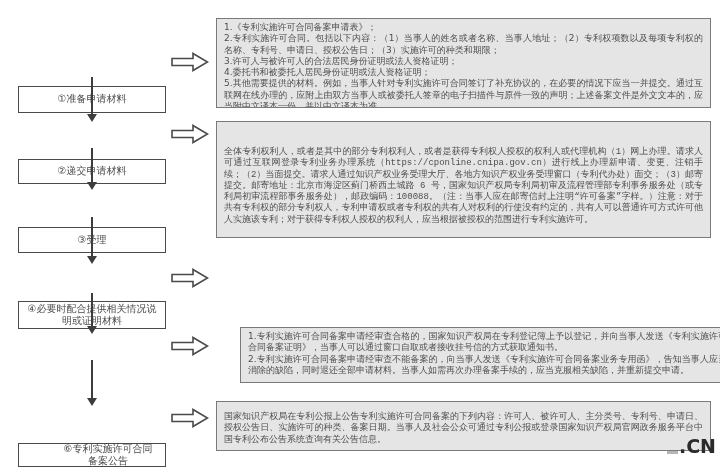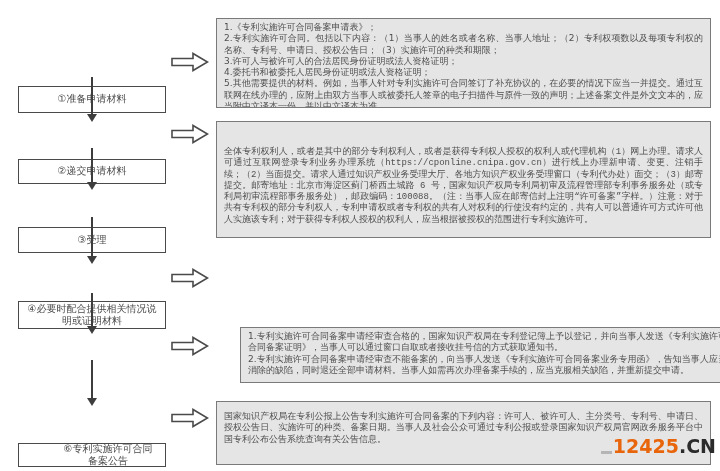--- a/index.html
+++ b/index.html
@@ -74,21 +74,21 @@
     color: #4f4f4f;
     padding: 3px 7px;
     text-align: justify;
     white-space: pre-wrap;
     overflow: hidden;
   }
   .detail-1 { top: 18px;  height: 90px;  }
   .detail-2 { top: 121px; height: 117px; padding-top: 25px; font-family: Liberation Mono, monospace; }
   .detail-3 { top: 258px; height: 38px;  padding-top: 7px;  }
   .detail-4 { top: 327px; height: 56px; margin-left: 24px;  }
-  .detail-5 { top: 401px; height: 64px;  padding-top: 9px;  }
+  .detail-5 { top: 401px; height: 50px;  padding-top: 9px;  }
 
   
   .watermark {
     position: absolute;
     right: 4px; top: 435px;
     font-size: 19px; font-weight: bold;
     letter-spacing: 0;
     white-space: nowrap;
     display: flex; align-items: baseline;
   }
@@ -176,17 +176,16 @@
 3.许可人与被许可人的合法居民身份证明或法人资格证明；
 4.委托书和被委托人居民身份证明或法人资格证明；
 5.其他需要提供的材料。例如，当事人针对专利实施许可合同签订了补充协议的，在必要的情况下应当一并提交。通过互联网在线办理的，应附上由双方当事人或被委托人签章的电子扫描件与原件一致的声明；上述备案文件是外文文本的，应当附中文译本一份，并以中文译本为准。</div>
   <div class="detail detail-2">全体专利权利人，或者是其中的部分专利权利人，或者是获得专利权人授权的权利人或代理机构（1）网上办理。请求人可通过互联网登录专利业务办理系统（https://cponline.cnipa.gov.cn）进行线上办理新申请、变更、注销手续；（2）当面提交。请求人通过知识产权业务受理大厅、各地方知识产权业务受理窗口（专利代办处）面交；（3）邮寄提交。邮寄地址：北京市海淀区蓟门桥西土城路 6 号，国家知识产权局专利局初审及流程管理部专利事务服务处（或专利局初审流程部事务服务处），邮政编码：100088。（注：当事人应在邮寄信封上注明“许可备案”字样。）注意：对于共有专利权的部分专利权人，专利申请权或者专利权的共有人对权利的行使没有约定的，共有人可以普通许可方式许可他人实施该专利；对于获得专利权人授权的权利人，应当根据被授权的范围进行专利实施许可。</div>
   <div class="detail detail-4">1.专利实施许可合同备案申请经审查合格的，国家知识产权局在专利登记簿上予以登记，并向当事人发送《专利实施许可合同备案证明》，当事人可以通过窗口自取或者接收挂号信的方式获取通知书。
 2.专利实施许可合同备案申请经审查不能备案的，向当事人发送《专利实施许可合同备案业务专用函》，告知当事人应当消除的缺陷，同时退还全部申请材料。当事人如需再次办理备案手续的，应当克服相关缺陷，并重新提交申请。</div>
   <div class="detail detail-5">国家知识产权局在专利公报上公告专利实施许可合同备案的下列内容：许可人、被许可人、主分类号、专利号、申请日、授权公告日、实施许可的种类、备案日期。当事人及社会公众可通过专利公报或登录国家知识产权局官网政务服务平台中国专利公布公告系统查询有关公告信息。</div>
 
   <div class="watermark">
     <span class="wm-dash"></span>
-    <span class="wm-number">12425</span>
     <span class="wm-suffix">.CN</span>
   </div>
 
 </div>
 
 </body></html>

